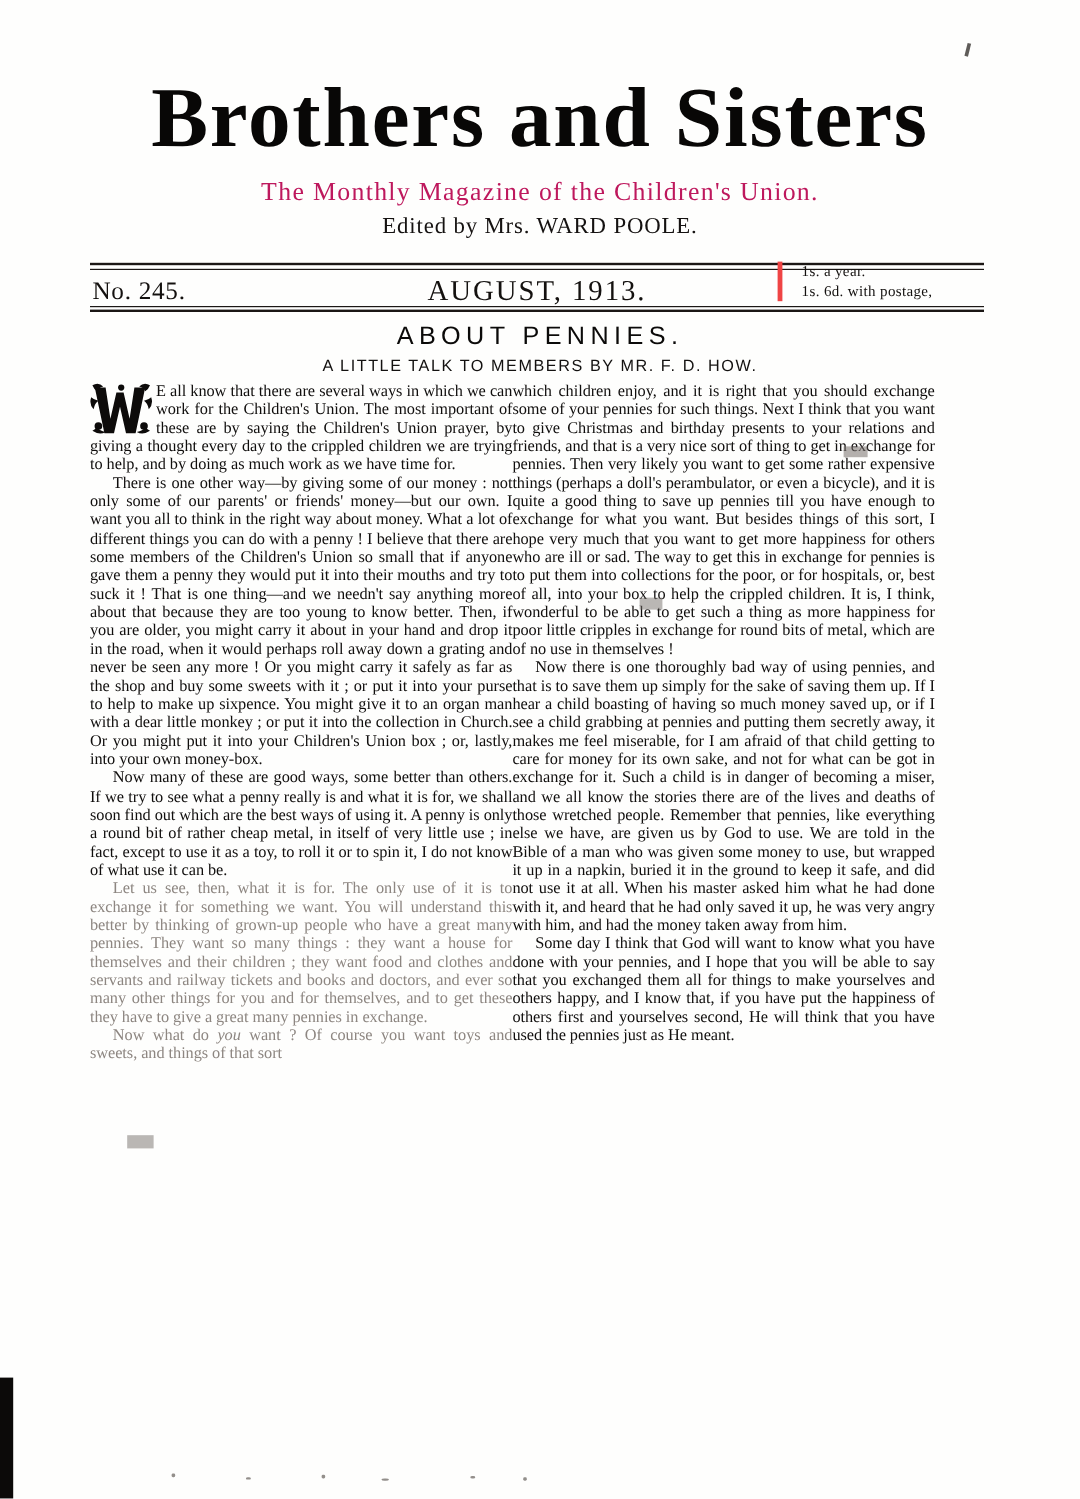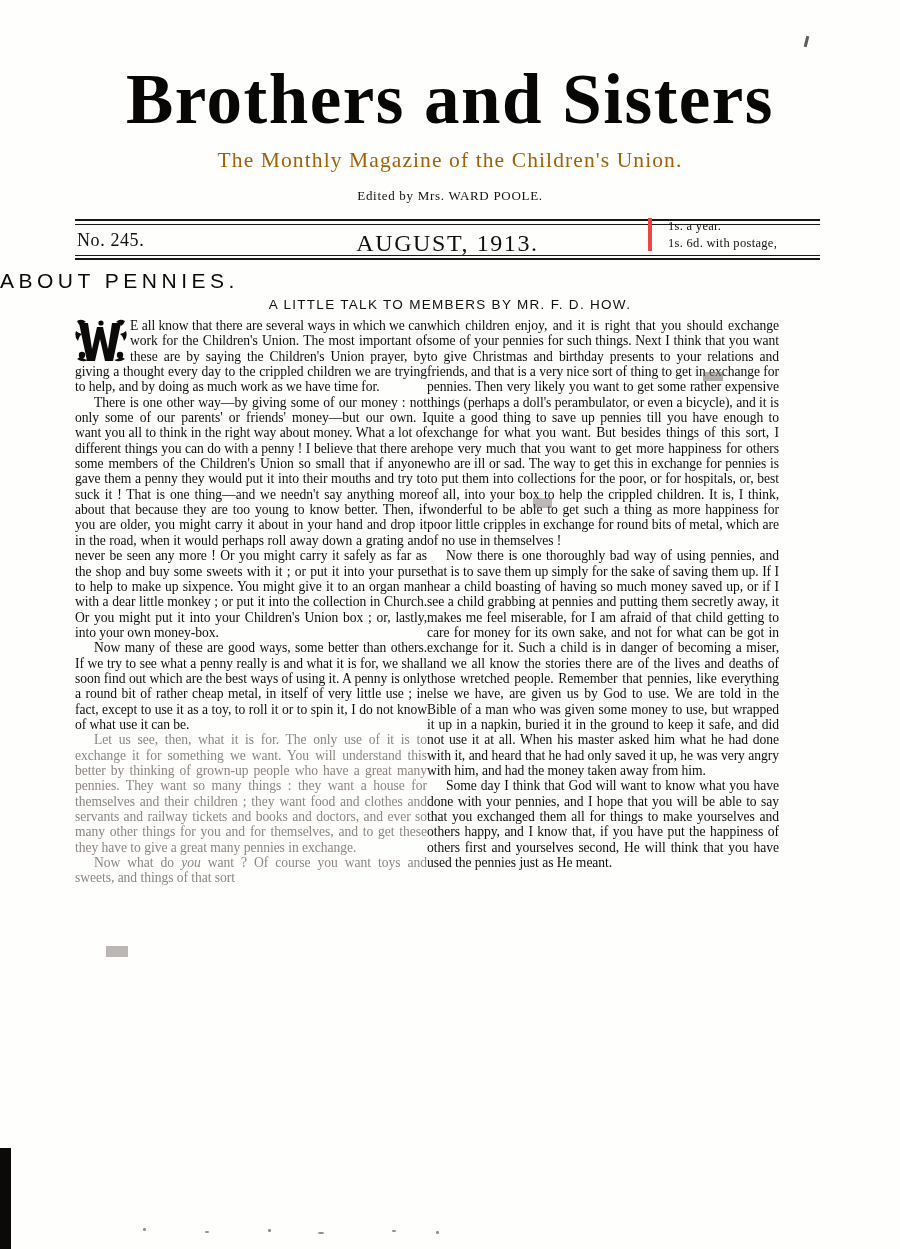--- a/index.html
+++ b/index.html
@@ -53,27 +53,27 @@
     letter-spacing: 1.5px;
     line-height: 1.02;
     color: #080706;
     white-space: nowrap;
   }
   .mast-sub {
     margin-top: 13px;
     font-family: "Liberation Serif", "DejaVu Serif", serif;
     font-size: 21.5px;
     letter-spacing: 1.1px;
-    color: #a16207;
+    color: #be185d;
     white-space: nowrap;
   }
   .mast-editor {
-    margin-top: 15px;
-    font-family: "Liberation Serif", "DejaVu Serif", serif;
-    font-size: 13px;
+    margin-top: 5px;
+    font-family: "Liberation Serif", "DejaVu Serif", serif;
+    font-size: 19px;
     letter-spacing: .7px;
     color: #151211;
     white-space: nowrap;
     text-align: center;
   }
 
   
   .rule {
     position: absolute;
     left: 75px;
@@ -86,21 +86,21 @@
   
   .issue-bar {
     position: absolute;
     left: 75px; top: 228px;
     width: 745px;
     height: 26px;
   }
   .issue-no {
     position: absolute;
     left: 2px; top: 2px;
-    font-size: 18px;
+    font-size: 21px;
     letter-spacing: .6px;
   }
   .issue-date {
     position: absolute;
     left: 0; right: 0; top: 2px;
     text-align: center;
     font-size: 24px;
     letter-spacing: 1.6px;
   }
   .price-box {
@@ -114,20 +114,21 @@
   .price-line {
     font-size: 12.5px;
     letter-spacing: .3px;
     white-space: nowrap;
   }
 
   
   .article-title {
     position: absolute;
     left: 0; right: 0; top: 269px;
+    text-align: center;
     font-family: "Liberation Sans", "DejaVu Sans", sans-serif;
     font-size: 21px;
     letter-spacing: 4.5px;
     color: #0b0a09;
   }
   .article-sub {
     position: absolute;
     left: 0; right: 0; top: 297px;
     text-align: center;
     font-family: "Liberation Sans", "DejaVu Sans", sans-serif;

